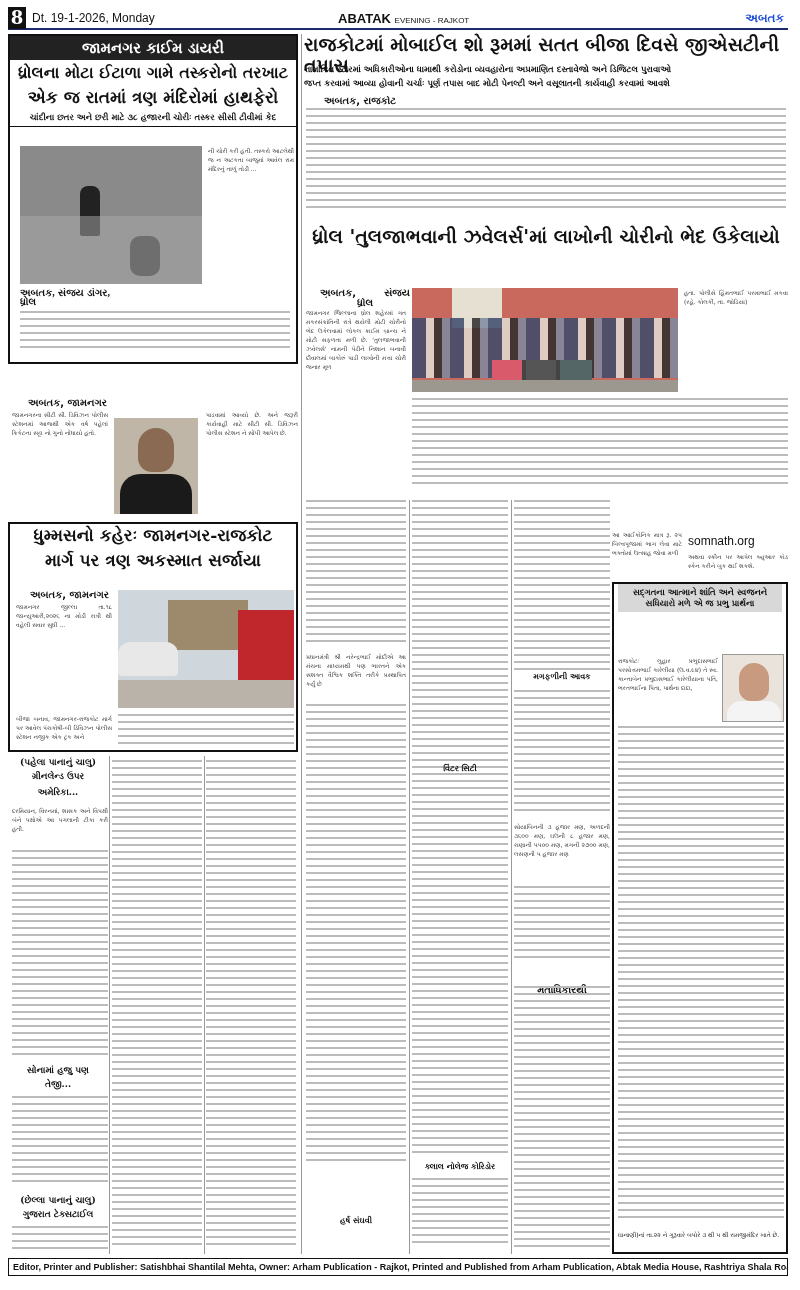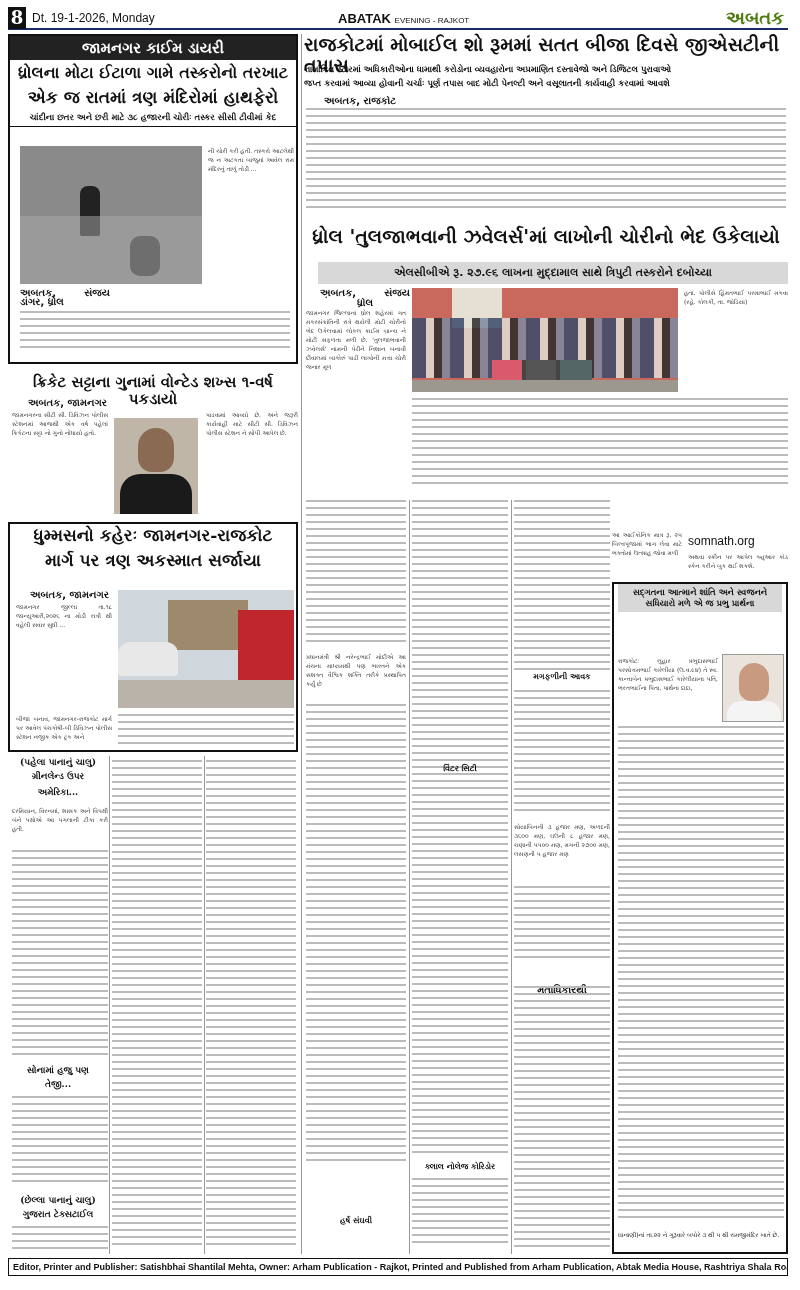--- a/index.html
+++ b/index.html
@@ -3,21 +3,21 @@
 <meta charset="utf-8">
 <style>
   * { box-sizing: border-box; margin: 0; padding: 0; }
   body { width: 800px; height: 1290px; background: #fff; font-family: "DejaVu Sans", sans-serif; color: #111; position: relative; overflow: hidden; }
   .page { position: absolute; left: 8px; top: 0; width: 780px; height: 1290px; }
   .masthead { position: absolute; left: 0; top: 8px; width: 780px; height: 22px; border-bottom: 2px solid #1a2a6c; display: flex; align-items: center; }
   .pgnum { background: #111; color: #fff; font-family: "DejaVu Serif", serif; font-weight: bold; font-size: 18px; width: 18px; height: 22px; text-align: center; line-height: 22px; }
   .date { font-family: "Liberation Sans", sans-serif; font-size: 12px; margin-left: 6px; }
   .brand { position: absolute; left: 330px; font-family: "Liberation Sans", sans-serif; font-weight: bold; font-size: 13px; }
   .brand small { font-size: 8px; font-weight: normal; }
-  .logo { position: absolute; right: 4px; color: #4d7c0f; font-weight: bold; font-size: 18px; }
+  .logo { position: absolute; right: 4px; color: #1d4ed8; font-weight: bold; font-size: 12px; }
   .box { position: absolute; border: 2px solid #111; }
   .blackbar { background: #222; color: #fff; text-align: center; font-weight: bold; }
   .hl { font-family: "DejaVu Serif", serif; font-weight: bold; text-align: center; line-height: 1.1; }
   .sub { font-weight: bold; text-align: center; }
   .col { position: absolute; font-size: 6px; line-height: 9px; color: #333; text-align: justify; overflow: hidden; }
   .lines { position: absolute; overflow: hidden; }
   .lines div { height: 2px; background: #bbb; margin-bottom: 5px; }
   .photo { position: absolute; background: #666; overflow: hidden; }
   .byline { font-weight: bold; font-size: 10px; color: #111; }
   .grey-bar { background: #d8d8d8; text-align: center; font-weight: bold; }
@@ -40,32 +40,31 @@
     <div class="blackbar" style="font-size:15px;height:24px;line-height:24px;">જામનગર કાઈમ ડાયરી</div>
     <div class="hl" style="font-size:16px;margin-top:4px;">ધ્રોલના મોટા ઈટાળા ગામે તસ્કરોનો તરખાટ</div>
     <div class="hl" style="font-size:17px;margin-top:6px;">એક જ રાતમાં ત્રણ મંદિરોમાં હાથફેરો</div>
     <div class="sub" style="font-size:8.5px;margin-top:6px;border-bottom:1px solid #111;padding-bottom:3px;">ચાંદીના છતર અને છરી માટે ૩૮ હજારની ચોરીઃ તસ્કર સીસી ટીવીમાં કેદ</div>
     <div class="photo" style="left:10px;top:110px;width:182px;height:138px;background:#8a8a8a;">
       <div style="position:absolute;left:60px;top:40px;width:20px;height:50px;background:#222;border-radius:8px 8px 2px 2px;"></div>
       <div style="position:absolute;left:110px;top:90px;width:30px;height:40px;background:#333;border-radius:10px;"></div>
       <div style="position:absolute;left:0;top:70px;width:182px;height:68px;background:#aaa;opacity:.5;"></div>
     </div>
     <div class="col" style="left:198px;top:110px;width:86px;height:135px;">ની ચોરી કરી હતી. તસ્કરો આટલેથી જ ન અટકતા બાજુમાં આવેલ રામ મંદિરનું તાળું તોડી ...</div>
-    <div class="col byline" style="left:10px;top:252px;width:90px;height:20px;">અબતક, સંજય ડાંગર, ધ્રોલ</div>
+    <div class="col byline" style="left:10px;top:252px;width:90px;height:20px;font-family:Liberation Serif, serif;">અબતક, સંજય ડાંગર, ધ્રોલ</div>
     <div class="lines" style="left:10px;top:275px;width:270px;height:50px;">
         <div></div>
         <div></div>
         <div></div>
         <div></div>
         <div></div>
         <div></div>
       </div>
   </div>
 
-  <div class="hl" style="position:absolute;left:0;top:374px;width:290px;font-size:15px;">ક્રિકેટ સટ્ટાના ગુનામાં વોન્ટેડ શખ્સ ૧-વર્ષ પકડાયો</div>
   <div class="col byline" style="left:20px;top:398px;width:80px;height:10px;">અબતક, જામનગર</div>
   <div class="col" style="left:4px;top:410px;width:96px;height:100px;">જામનગરના સીટી સી. ડિવિઝન પોલીસ સ્ટેશનમાં આજથી એક વર્ષ પહેલાં ક્રિકેટના સટ્ટા નો ગુનો નોંધાયો હતો.</div>
   <div class="photo" style="left:106px;top:418px;width:84px;height:96px;background:#bfb6a8;">
     <div style="position:absolute;left:24px;top:10px;width:36px;height:44px;background:#8a6a52;border-radius:18px 18px 14px 14px;"></div>
     <div style="position:absolute;left:6px;top:56px;width:72px;height:40px;background:#1a1a1a;border-radius:20px 20px 0 0;"></div>
   </div>
   <div class="col" style="left:198px;top:410px;width:92px;height:100px;">પાડવામાં આવ્યો છે. અને જરૂરી કાર્યવાહી માટે સીટી સી. ડિવિઝન પોલીસ સ્ટેશન ને સોંપી આપેલ છે.</div>
 
   <div class="box" style="left:0;top:522px;width:290px;height:230px;">
     <div class="hl" style="font-size:17px;margin-top:2px;">ધુમ્મસનો કહેરઃ જામનગર-રાજકોટ</div>
@@ -313,21 +312,20 @@
       <div></div>
       <div></div>
       <div></div>
       <div></div>
       <div></div>
       <div></div>
       <div></div>
     </div>
 
   <div class="hl" style="position:absolute;left:296px;top:226px;width:484px;font-size:19px;">ધ્રોલ 'તુલજાભવાની ઝવેલર્સ'માં લાખોની ચોરીનો ભેદ ઉકેલાયો</div>
-  <div class="grey-bar" style="position:absolute;left:310px;top:262px;width:470px;height:22px;line-height:22px;font-size:11px;">એલસીબીએ રૂ. ૨૭.૯૬ લાખના મુદ્દામાલ સાથે ત્રિપુટી તસ્કરોને દબોચ્યા</div>
   <div class="col byline" style="left:312px;top:288px;width:90px;height:10px;">અબતક, સંજય ડાંગર,</div>
   <div class="col byline" style="left:312px;top:298px;width:90px;height:10px;text-align:center;">ધ્રોલ</div>
   <div class="col" style="left:298px;top:308px;width:100px;height:94px;">જામનગર જિલ્લાના ધ્રોલ શહેરમાં ગત મકરસંક્રાંતિની રાત્રે થયેલી મોટી ચોરીનો ભેદ ઉકેલવામાં લોકલ ક્રાઈમ બ્રાન્ચ ને મોટી સફળતા મળી છે. 'તુલજાભવાની ઝવેલર્સ' નામની પેઢીને નિશાન બનાવી દીવાલમાં બાકોરું પાડી લાખોની મત્તા ચોરી જનાર મૂળ</div>
   <div class="photo" style="left:404px;top:288px;width:266px;height:104px;background:#c9685c;">
     <div style="position:absolute;left:40px;top:0;width:50px;height:40px;background:#e6e0d2;"></div>
     <div style="position:absolute;left:0;top:30px;width:266px;height:60px;background:repeating-linear-gradient(90deg,#3b4a6b 0 14px,#e2ded5 14px 22px,#2c2c2c 22px 30px,#7e8aa0 30px 38px);opacity:.85;"></div>
     <div style="position:absolute;left:80px;top:72px;width:100px;height:26px;background:repeating-linear-gradient(90deg,#d95a6a 0 30px,#444 30px 34px,#555 34px 64px,#444 64px 68px,#566 68px 100px);"></div>
     <div style="position:absolute;left:0;top:92px;width:266px;height:12px;background:#9c9890;"></div>
   </div>
   <div class="col" style="left:676px;top:288px;width:104px;height:110px;">હતા. પોલીસે હિંમતભાઈ પરમાભાઈ મકવા (રહે. કોલકી, તા. જોડિયા)</div>

